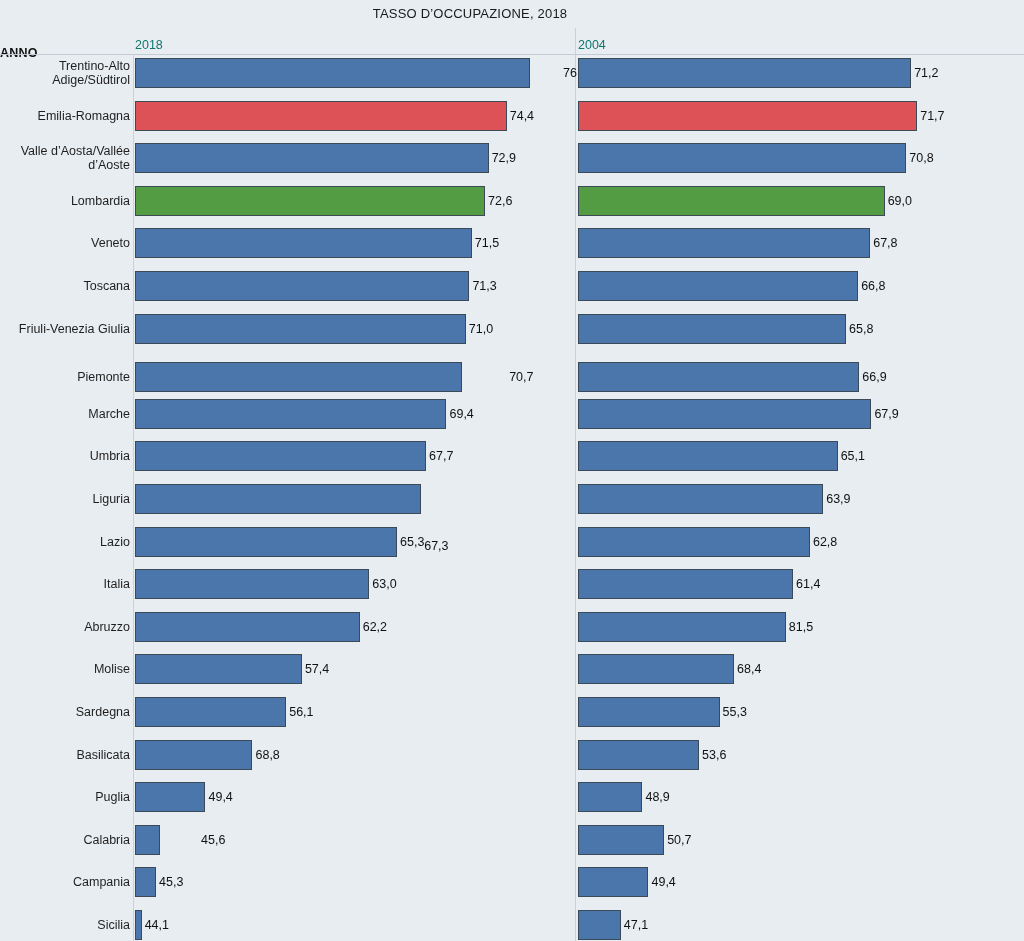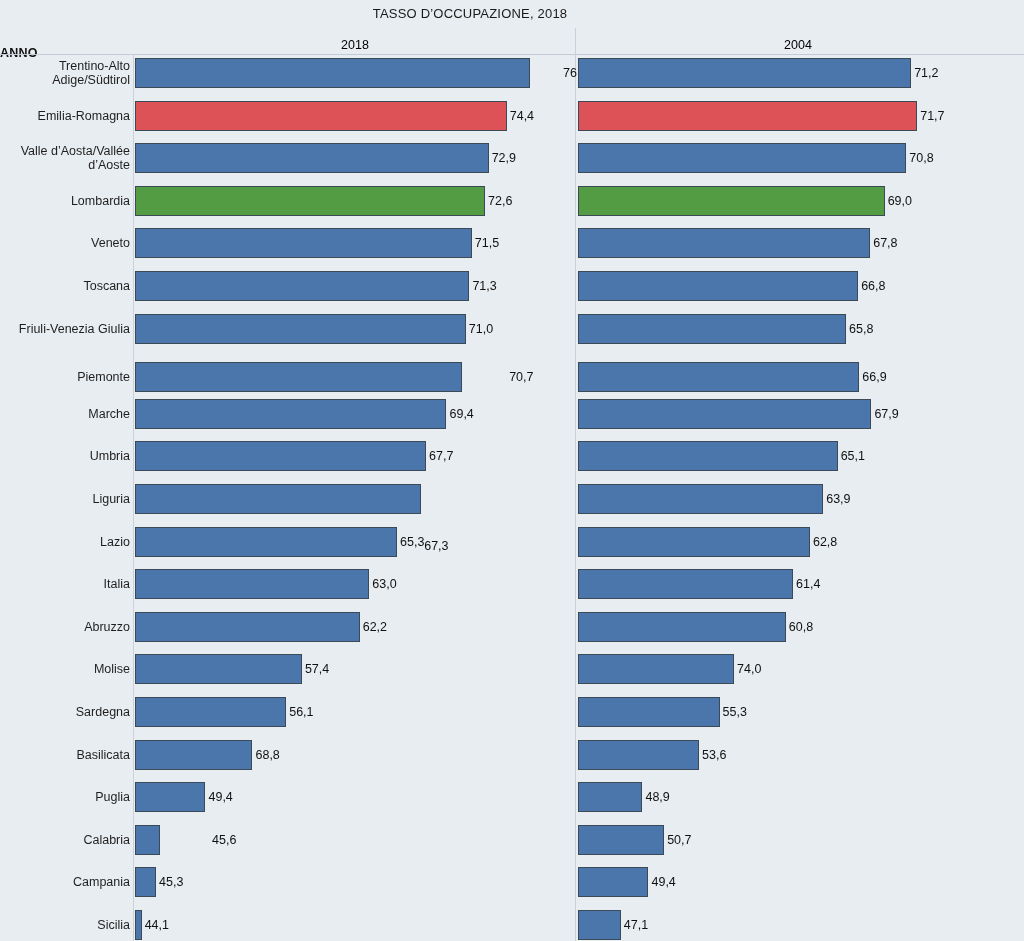--- a/index.html
+++ b/index.html
@@ -45,22 +45,21 @@
     color: #111111;
     letter-spacing: .2px;
     margin-top: 20px;
   }
 
   
   .col-header {
     position: absolute;
     top: 38px;
     font-size: 12.5px;
-    color: #000000;
-    text-align: center;
+    color: #0f766e;
   }
   #hdr-2018 { left: 135px; width: 440px; }
   #hdr-2004 { left: 578px; width: 440px; }
 
   
   .hline-top {
     position: absolute;
     left: 0;
     top: 54px;
     width: 1024px;
@@ -228,28 +227,28 @@
         <div class="bar blue" style="left: 135px; width: 234.373px;"></div>
         <div class="bar-value" style="left: 370.373px;">63,0</div>
         <div class="bar blue" style="left: 578px; width: 215.093px;"></div>
         <div class="bar-value" style="left: 794.092px;">61,4</div>
       </div>
       <div class="row" style="top: 605.8px;">
         <div class="cat-label">Abruzzo</div>
         <div class="bar blue" style="left: 135px; width: 224.732px;"></div>
         <div class="bar-value" style="left: 360.733px;">62,2</div>
         <div class="bar blue" style="left: 578px; width: 207.863px;"></div>
-        <div class="bar-value" style="left: 786.862px;">60,8</div>
+        <div class="bar-value" style="left: 786.862px;">81,5</div>
       </div>
       <div class="row" style="top: 648.4px;">
         <div class="cat-label">Molise</div>
         <div class="bar blue" style="left: 135px; width: 166.893px;"></div>
         <div class="bar-value" style="left: 302.892px;">57,4</div>
         <div class="bar blue" style="left: 578px; width: 156.048px;"></div>
-        <div class="bar-value" style="left: 735.048px;">74,0</div>
+        <div class="bar-value" style="left: 735.048px;">68,4</div>
       </div>
       <div class="row" style="top: 691px;">
         <div class="cat-label">Sardegna</div>
         <div class="bar blue" style="left: 135px; width: 151.227px;"></div>
         <div class="bar-value" style="left: 287.228px;">56,1</div>
         <div class="bar blue" style="left: 578px; width: 141.588px;"></div>
         <div class="bar-value" style="left: 720.587px;">55,3</div>
       </div>
       <div class="row" style="top: 733.6px;">
         <div class="cat-label">Basilicata</div>
@@ -261,21 +260,21 @@
       <div class="row" style="top: 776.2px;">
         <div class="cat-label">Puglia</div>
         <div class="bar blue" style="left: 135px; width: 70.4925px;"></div>
         <div class="bar-value" style="left: 206.493px;">49,4</div>
         <div class="bar blue" style="left: 578px; width: 64.4675px;"></div>
         <div class="bar-value" style="left: 643.467px;">48,9</div>
       </div>
       <div class="row" style="top: 818.8px;">
         <div class="cat-label">Calabria</div>
         <div class="bar blue" style="left: 135px; width: 24.7025px;"></div>
-        <div class="bar-value" style="left: 173px; padding-left: 39px;">45,6</div>
+        <div class="bar-value" style="left: 162px; padding-left: 39px;">45,6</div>
         <div class="bar blue" style="left: 578px; width: 86.1575px;"></div>
         <div class="bar-value" style="left: 665.158px;">50,7</div>
       </div>
       <div class="row" style="top: 861.4px;">
         <div class="cat-label">Campania</div>
         <div class="bar blue" style="left: 135px; width: 21.0875px;"></div>
         <div class="bar-value" style="left: 157.088px;">45,3</div>
         <div class="bar blue" style="left: 578px; width: 70.4925px;"></div>
         <div class="bar-value" style="left: 649.492px;">49,4</div>
       </div>

